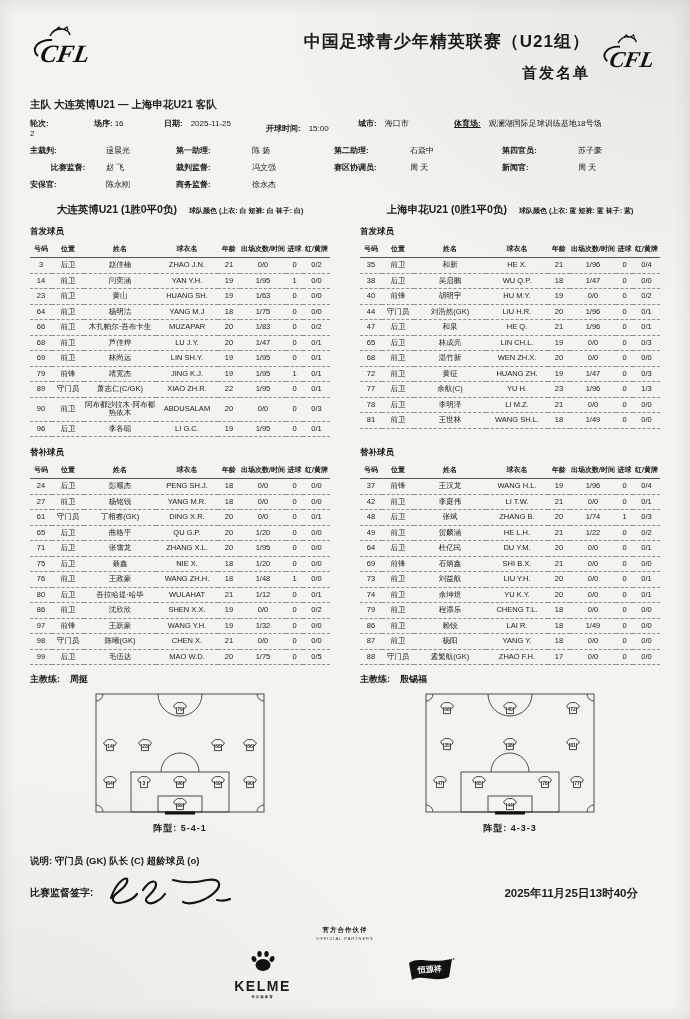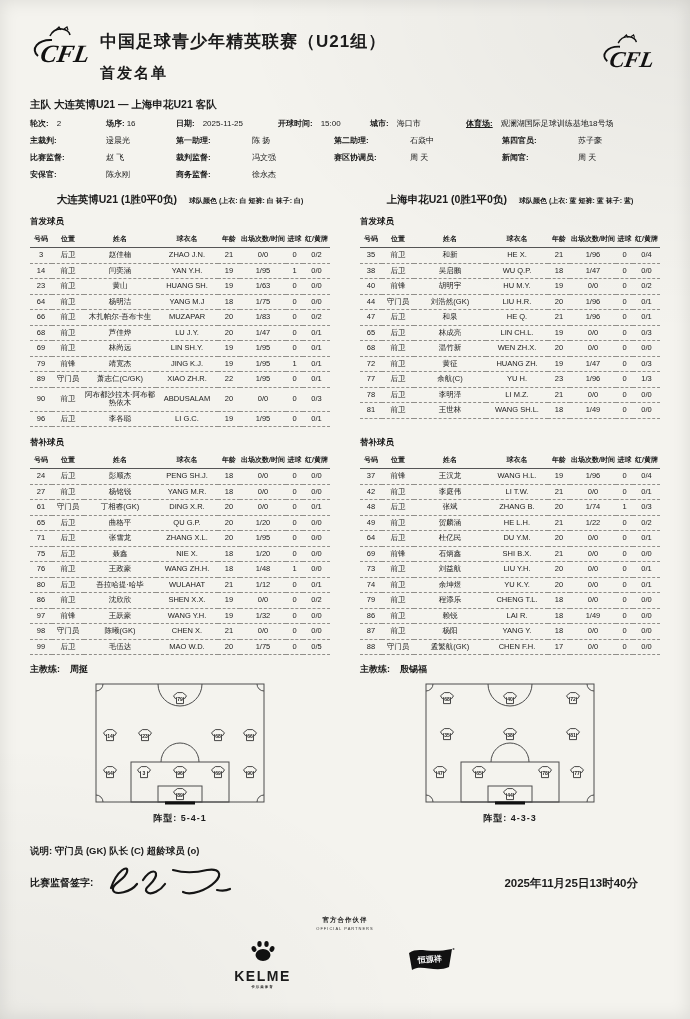--- a/index.html
+++ b/index.html
@@ -8,21 +8,21 @@
     margin:0 auto;padding:24px 30px 0 30px;
     background:
       radial-gradient(120% 60% at 100% 0%, rgba(0,0,0,0.05), rgba(0,0,0,0) 55%),
       radial-gradient(120% 50% at 0% 100%, rgba(0,0,0,0.04), rgba(0,0,0,0) 55%),
       #f4f3ee;
     box-shadow: inset 0 0 18px rgba(0,0,0,0.10);
     color:#1b1b1b;font-family:"Liberation Sans","DejaVu Sans",sans-serif;
   }
   .hdr{display:flex;align-items:flex-start;}
   .logo{flex:0 0 70px;}
-  .titles{flex:1;text-align:left;padding-top:6px;}
+  .titles{flex:1;text-align:right;padding-top:6px;}
   .title{font-size:17px;font-weight:bold;letter-spacing:1px;}
   .subtitle{font-size:15px;font-weight:bold;margin-top:11px;letter-spacing:2px;}
   .matchup{font-size:10.5px;font-weight:bold;margin-top:15px;}
   .info{margin-top:4px;font-size:8px;line-height:10px;}
   .info-row{display:flex;margin-top:7px;white-space:nowrap;}
   .pair{display:inline-flex;}
   .pair .lbl{font-weight:bold;}
   .teams-row{display:flex;justify-content:space-between;margin-top:13px;}
   .team-col{width:300px;}
   .team-head{display:flex;align-items:baseline;white-space:nowrap;justify-content:center;}
@@ -83,21 +83,21 @@
         </g>
         <path d="M8,32 a16,10 0 0 1 14,-16" fill="none" stroke="#111" stroke-width="2"></path>
       </svg>
     </div>
   </div>
 
   <div class="matchup">主队 大连英博U21 — 上海申花U21 客队</div>
 
   <div class="info">
     <div class="info-row">
-        <span class="pair" style="width: 76px;">
+        <span class="pair" style="width: 64px; flex-direction: column;">
           <span class="lbl" style="margin-right: 8px;">轮次:</span>
           <span class="val">2</span>
         </span>
         <span class="pair" style="width: 70px;">
           <span class="lbl" style="margin-right: 2px;">场序:</span>
           <span class="val">16</span>
         </span>
         <span class="pair" style="width: 102px;">
           <span class="lbl" style="margin-right: 8px;">日期:</span>
           <span class="val">2025-11-25</span>
@@ -127,21 +127,21 @@
         <span class="pair" style="width: 168px;">
           <span class="lbl" style="width: 76px;">第二助理:</span>
           <span class="val">石焱中</span>
         </span>
         <span class="pair">
           <span class="lbl" style="width: 76px;">第四官员:</span>
           <span class="val">苏子豪</span>
         </span>
       </div>
     <div class="info-row">
-        <span class="pair" style="width: 146px;">
+        <span class="pair" style="width: 146px; text-align: center;">
           <span class="lbl" style="width: 76px;">比赛监督:</span>
           <span class="val">赵 飞</span>
         </span>
         <span class="pair" style="width: 158px;">
           <span class="lbl" style="width: 76px;">裁判监督:</span>
           <span class="val">冯文强</span>
         </span>
         <span class="pair" style="width: 168px;">
           <span class="lbl" style="width: 76px;">赛区协调员:</span>
           <span class="val">周 天</span>
@@ -801,21 +801,21 @@
                 <td>YANG Y.</td>
                 <td>18</td>
                 <td>0/0</td>
                 <td>0</td>
                 <td>0/0</td>
               </tr>
               <tr>
                 <td>88</td>
                 <td>守门员</td>
                 <td>孟繁航(GK)</td>
-                <td>CHEN F.H.</td>
+                <td>ZHAO F.H.</td>
                 <td>17</td>
                 <td>0/0</td>
                 <td>0</td>
                 <td>0/0</td>
               </tr>
             </tbody>
         </table>
       </div>
       <div class="coach">
         <span>主教练:</span><span class="cname">殷锡福</span>

